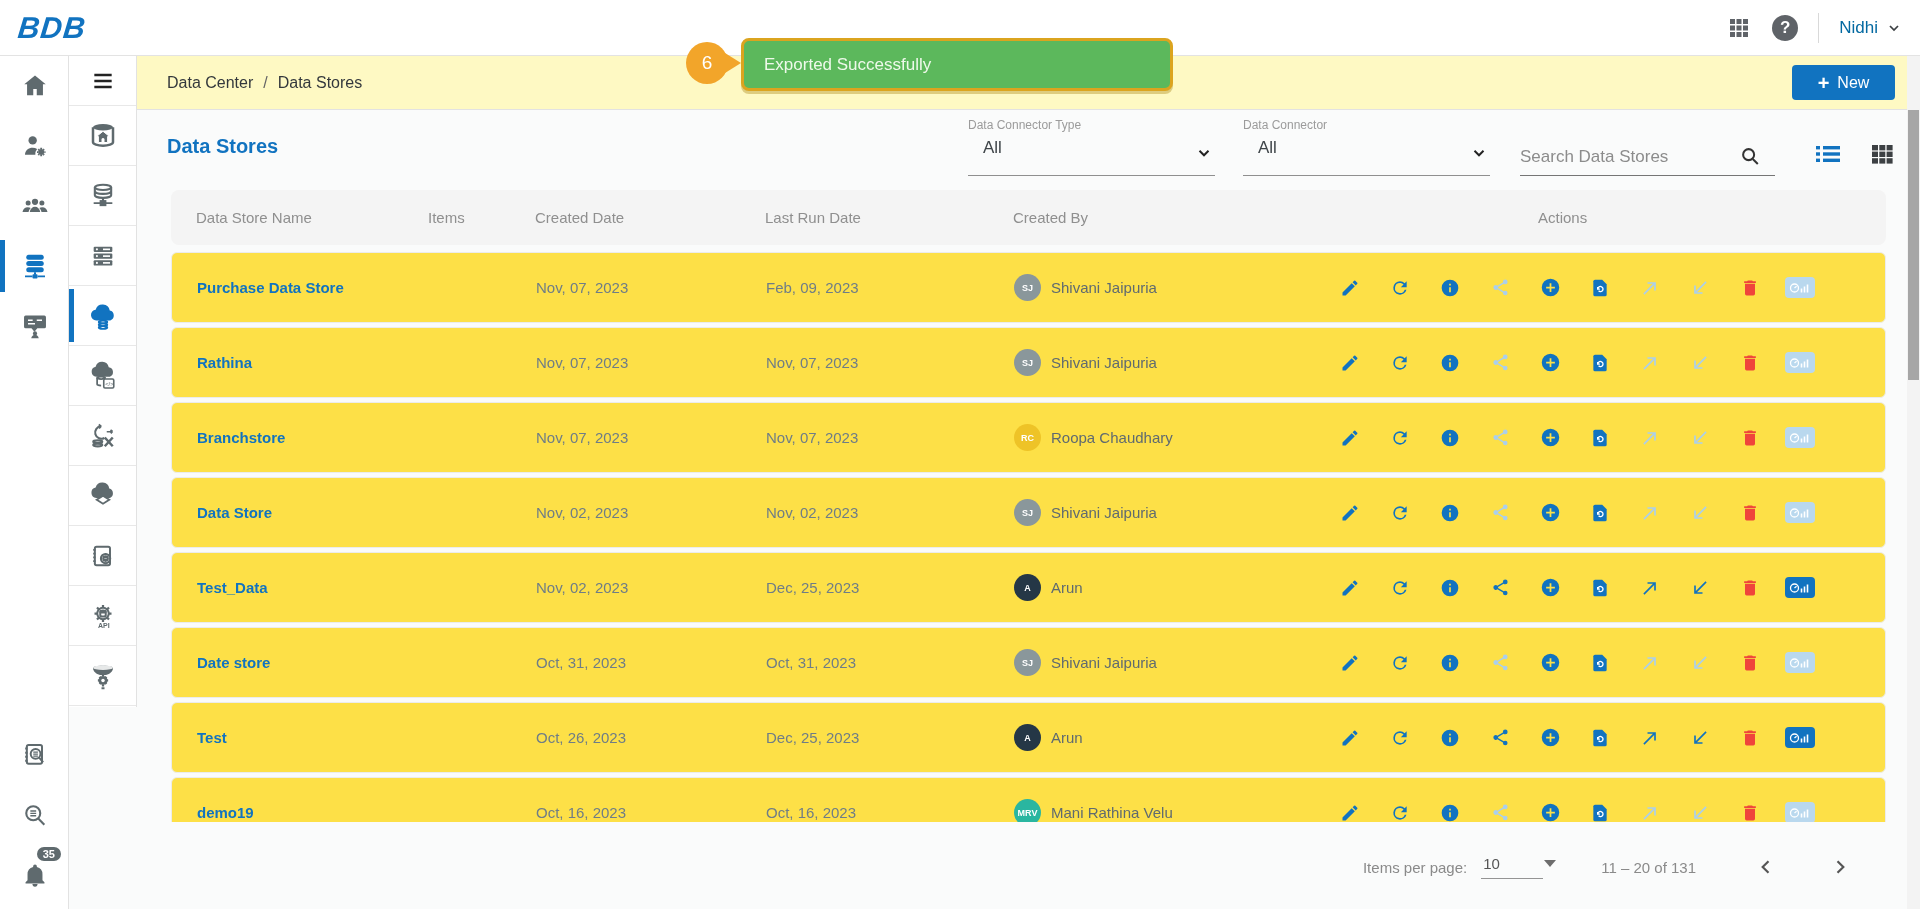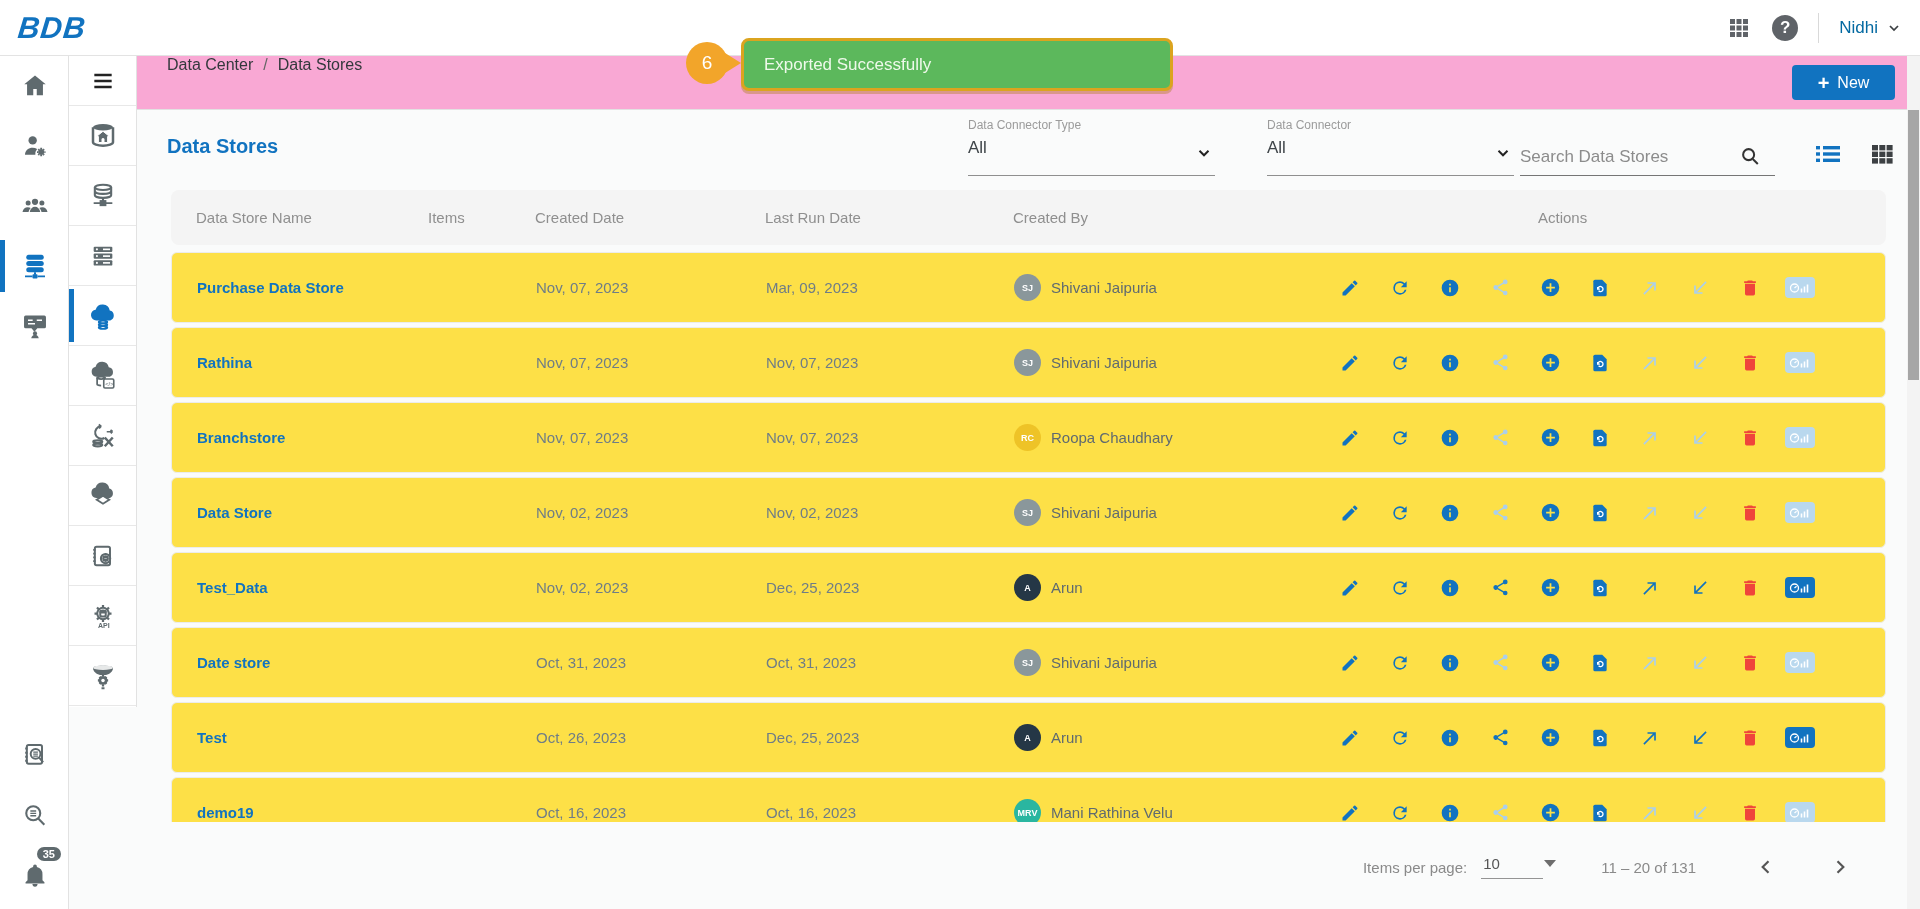--- a/index.html
+++ b/index.html
@@ -34,22 +34,22 @@
   #rail2 { position:absolute; left:69px; top:56px; width:68px; height:651px; background:#fff;
            border-right:1px solid #e2e2e2; z-index:10; }
   .rail2-menu { height:50px; display:flex; align-items:center; justify-content:center; color:#222;
                 border-bottom:1px solid #e8e8e8; cursor:pointer; }
   .rail2-item { position:relative; height:60px; display:flex; align-items:center; justify-content:center;
                 color:#5f6a6e; border-bottom:1px solid #e8e8e8; cursor:pointer; }
   .rail2-item.active { color:#1173c0; }
   .rail2-item.active::before { content:""; position:absolute; left:0; top:3px; bottom:3px; width:5px; background:#1173c0; }
 
   
-  #crumbband { position:absolute; left:137px; top:56px; right:0; height:54px; background:#f9a8d4;
-               border-bottom:1px solid #e2e2e2; z-index:5; display:flex; }
+  #crumbband { position:absolute; left:137px; top:56px; right:0; height:54px; background:#fef9c3;
+               border-bottom:1px solid #e2e2e2; z-index:5; display:flex; align-items:center; }
   .crumbs { margin-left:30px; font-size:16px; color:#33383c; display:flex; gap:10px; }
   .crumbs .sep { color:#666; }
   .crumbs .crumb { cursor:pointer; }
   #new-btn { position:absolute; right:25px; top:9px; width:103px; height:35px; background:#1173c0; color:#fff;
              border:none; border-radius:4px; font-size:16px; cursor:pointer; display:flex; align-items:center;
              justify-content:center; gap:8px; font-family:inherit; }
   #new-btn .plus { font-size:20px; font-weight:bold; line-height:1; }
 
   
   #toast { position:absolute; left:741px; top:38px; width:432px; height:53px; background:#5cb85c;
@@ -60,24 +60,24 @@
              color:#fff; font-size:19px; display:flex; align-items:center; justify-content:center; z-index:41; }
   #marker6::after { content:""; position:absolute; right:-13px; top:11px; border-top:10px solid transparent;
                     border-bottom:10px solid transparent; border-left:16px solid #f2a52a; }
 
   
   #content { position:absolute; left:137px; top:110px; right:0; bottom:0; background:#fafbfb; }
   #page-title { position:absolute; left:30px; top:25px; font-size:20px; font-weight:bold; color:#1173c0; }
 
   .filter { position:absolute; top:8px; width:247px; border-bottom:1px solid #8f8f8f; height:58px; cursor:pointer; }
   .filter .flabel { font-size:12px; color:#9b9b9b; }
-  .filter .fvalue { font-size:17px; color:#3f4549; margin-top:6px; }
+  .filter .fvalue { font-size:17px; color:#3f4549; margin-top:6px;margin-left:15px; }
   .filter .chev { position:absolute; right:2px; top:26px; color:#222; }
   #filter-type { left:831px; }
-  #filter-conn { left:1130px; }
+  #filter-conn { left:1106px; }
   #searchbox { position:absolute; left:1383px; top:8px; width:255px; height:58px; border-bottom:1px solid #757575; }
   #searchbox input { position:absolute; left:0; bottom:8px; width:200px; border:none; outline:none; background:transparent;
                      font-size:17px; color:#3f4549; font-family:inherit; }
   #searchbox input::placeholder { color:#8c8c8c; }
   #searchbox .s-icon { position:absolute; right:14px; bottom:8px; color:#333; cursor:pointer; }
   .viewtoggle { position:absolute; top:32px; width:26px; height:24px; cursor:pointer; }
   #view-list { left:1678px; color:#1173c0; }
   #view-grid { left:1733px; color:#3c4043; }
 
   
@@ -452,21 +452,21 @@
         <div class="col-created">Created Date</div>
         <div class="col-lastrun">Last Run Date</div>
         <div class="col-by">Created By</div>
         <div class="col-actions">Actions</div>
       </div>
       <div id="rows">
   <div class="trow">
     <div class="col-name"><span class="name">Purchase Data Store</span></div>
     <div class="col-status"></div>
     <div class="col-created"><span class="date">Nov, 07, 2023</span></div>
-    <div class="col-lastrun"><span class="date">Mar, 09, 2023</span></div>
+    <div class="col-lastrun"><span class="date">Feb, 09, 2023</span></div>
     <div class="col-by">
       <span class="avatar" style="background: rgb(138, 151, 155);">SJ</span>
       <span class="byname">Shivani Jaipuria</span>
     </div>
     <div class="col-actions">
       <span class="action">
         <svg width="20" height="20" viewBox="0 0 24 24" fill="currentColor">
                   <path d="M3 17.25V21h3.75L17.81 9.94l-3.75-3.75L3 17.25zM20.71 7.04a1 1 0 0 0 0-1.41l-2.34-2.34a1 1 0 0 0-1.41 0l-1.83 1.83 3.75 3.75 1.83-1.83z"></path>
                 </svg>
       </span>

